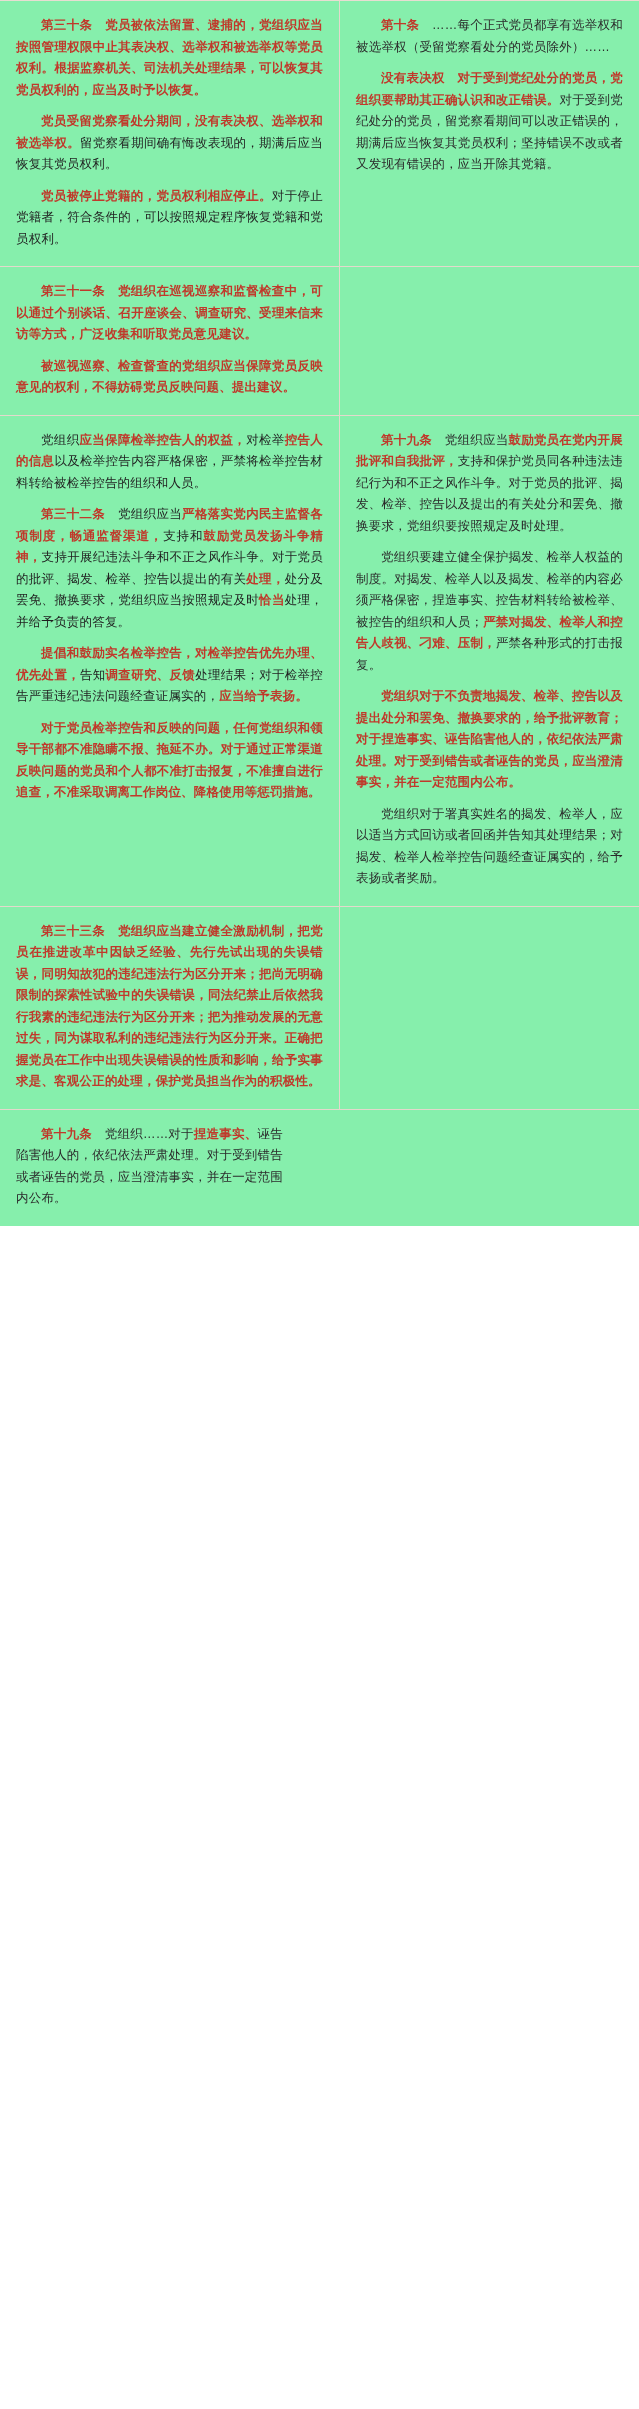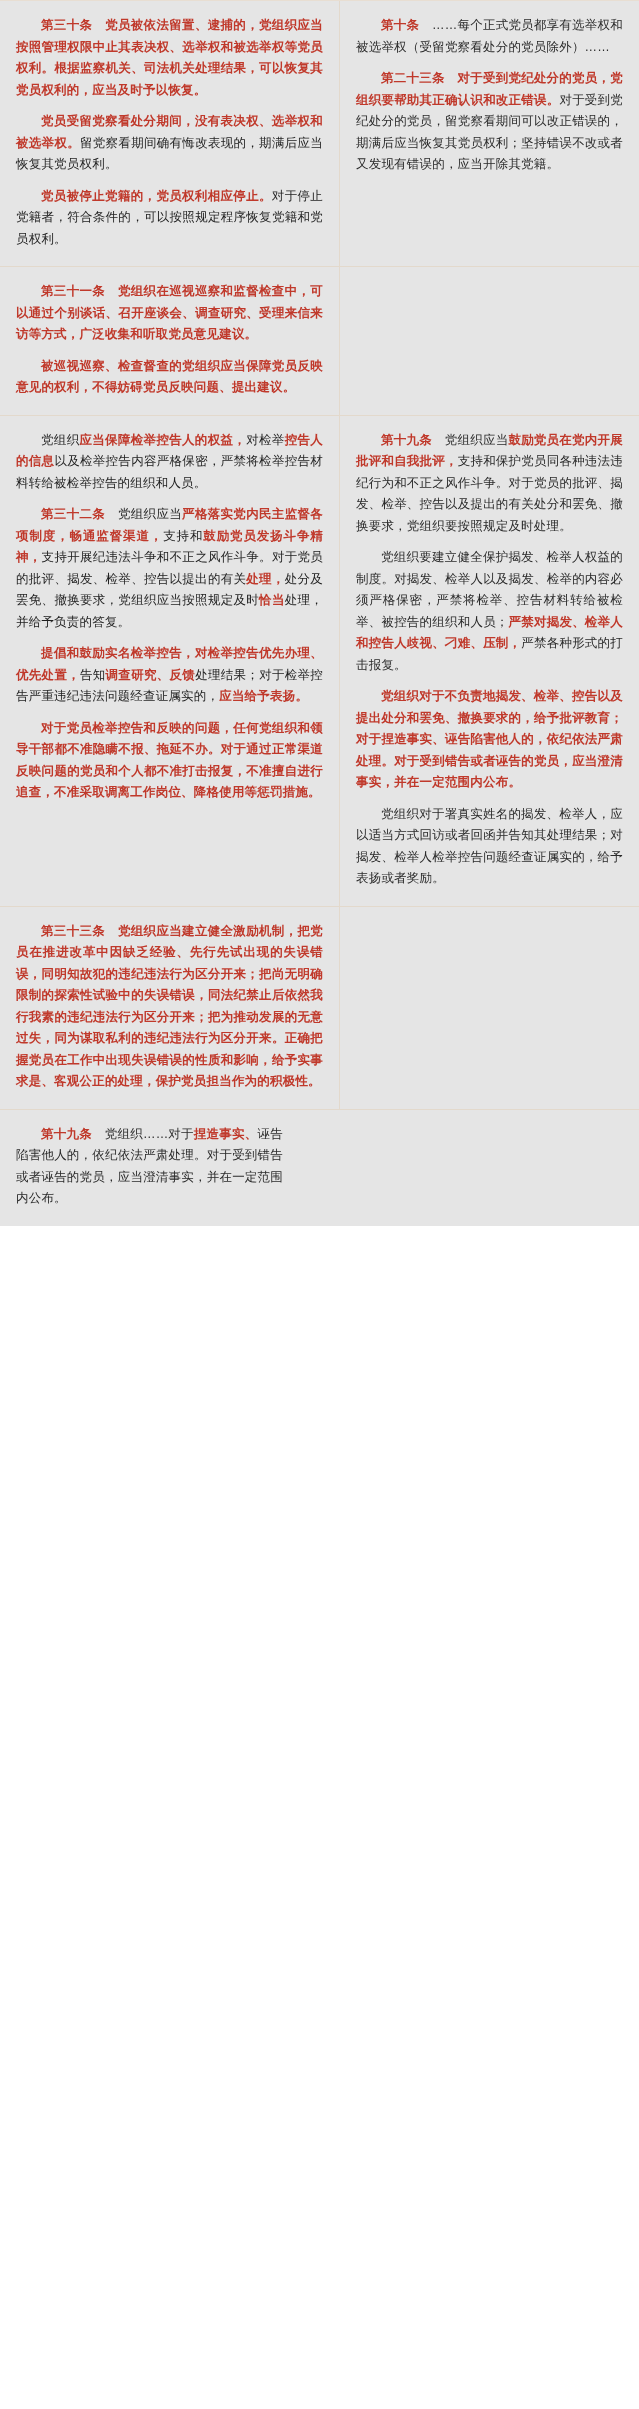--- a/index.html
+++ b/index.html
@@ -16,21 +16,21 @@
     width: 639px;
     box-sizing: border-box;
     background: #fdf8f2;
     border-top: 1px solid #e8ded2;
   }
   .row {
     display: flex;
     width: 639px;
     box-sizing: border-box;
     border-bottom: 1px solid #e3d9cc;
-    background: #e5e5e5;
+    background: #86efac;
   }
   .row:last-child { border-bottom: none; }
   .col {
     box-sizing: border-box;
     padding: 14px 16px 16px 16px;
   }
   .col-left {
     width: 340px;
     border-right: 1px solid #e3d9cc;
   }
@@ -63,42 +63,42 @@
 
 <div class="doc" id="doc-root">
     <div class="row">
       <div class="col col-left left">
         <p class="para"><span class="art">第三十条</span><span>　</span><span class="em">党员被依法留置、逮捕的，党组织应当按照管理权限中止其表决权、选举权和被选举权等党员权利。根据监察机关、司法机关处理结果，可以恢复其党员权利的，应当及时予以恢复。</span></p>
         <p class="para"><span class="em">党员受留党察看处分期间，</span><span class="em">没有表决权、选举权和被选举权。</span><span>留党察看期间确有悔改表现的，期满后应当恢复其党员权利。</span></p>
         <p class="para"><span class="em">党员被停止党籍的，党员权利相应停止。</span><span>对于停止党籍者，符合条件的，可以按照规定程序恢复党籍和党员权利。</span></p>
       </div>
       <div class="col col-right right">
         <p class="para"><span class="art">第十条</span><span>　……每个正式党员都享有选举权和被选举权（受留党察看处分的党员除外）……</span></p>
-        <p class="para"><span class="art">第二十三条</span><span>　</span><span class="em">对于受到党纪处分的党员，党组织要帮助其正确认识和改正错误。</span><span>对于受到党纪处分的党员，留党察看期间可以改正错误的，期满后应当恢复其党员权利；坚持错误不改或者又发现有错误的，应当开除其党籍。</span></p>
+        <p class="para"><span class="art">没有表决权</span><span>　</span><span class="em">对于受到党纪处分的党员，党组织要帮助其正确认识和改正错误。</span><span>对于受到党纪处分的党员，留党察看期间可以改正错误的，期满后应当恢复其党员权利；坚持错误不改或者又发现有错误的，应当开除其党籍。</span></p>
       </div>
     </div>
     <div class="row">
       <div class="col col-left left">
         <p class="para"><span class="art">第三十一条</span><span>　</span><span class="em">党组织在巡视巡察和监督检查中，可以通过个别谈话、召开座谈会、调查研究、受理来信来访等方式，广泛收集和听取党员意见建议。</span></p>
         <p class="para"><span class="em">被巡视巡察、检查督查的党组织应当保障党员反映意见的权利，不得妨碍党员反映问题、提出建议。</span></p>
       </div>
       <div class="col col-right right">
         <div class="spacer"></div>
       </div>
     </div>
     <div class="row">
       <div class="col col-left left">
         <p class="para"><span>党组织</span><span class="em">应当保障检举控告人的权益，</span><span>对检举</span><span class="em">控告人的信息</span><span>以及检举控告内容严格保密，严禁将检举控告材料转给被检举控告的组织和人员。</span></p>
         <p class="para"><span class="art">第三十二条</span><span>　党组织应当</span><span class="em">严格落实党内民主监督各项制度，畅通监督渠道，</span><span>支持和</span><span class="em">鼓励党员发扬斗争精神，</span><span>支持开展纪违法斗争和不正之风作斗争。对于党员的批评、揭发、检举、控告以提出的有关</span><span class="em">处理，</span><span>处分及罢免、撤换要求，党组织应当按照规定及时</span><span class="em">恰当</span><span>处理，并给予负责的答复。</span></p>
         <p class="para"><span class="em">提倡和鼓励实名检举控告，对检举控告优先办理、优先处置，</span><span>告知</span><span class="em">调查研究、反馈</span><span>处理结果；对于检举控告严重违纪违法问题经查证属实的，</span><span class="em">应当给予表扬。</span></p>
         <p class="para"><span class="em">对于党员检举控告和反映的问题，任何党组织和领导干部都不准隐瞒不报、拖延不办。对于通过正常渠道反映问题的党员和个人都</span><span class="em">不准打击报复，</span><span class="em">不准擅自进行追查，不准采取调离工作岗位、降格使用等惩罚措施。</span></p>
       </div>
       <div class="col col-right right">
         <p class="para"><span class="art">第十九条</span><span>　党组织应当</span><span class="em">鼓励党员在党内开展批评和自我批评，</span><span>支持和保护党员同各种违法违纪行为和不正之风作斗争。对于党员的批评、揭发、检举、控告以及提出的有关处分和罢免、撤换要求，党组织要按照规定及时处理。</span></p>
-        <p class="para"><span>党组织要建立健全保护揭发、检举人权益的制度。对揭发、检举人以及揭发、检举的内容必须严格保密，严禁将检举、控告材料转给被检举、被控告的组织和人员；</span><span class="em">严禁对揭发、检举人和控告人歧视、刁难、压制，</span><span>严禁各种形式的打击报复。</span></p>
+        <p class="para"><span>党组织要建立健全保护揭发、检举人权益的制度。对揭发、检举人以及揭发、检举的内容必须严格保密，捏造事实、控告材料转给被检举、被控告的组织和人员；</span><span class="em">严禁对揭发、检举人和控告人歧视、刁难、压制，</span><span>严禁各种形式的打击报复。</span></p>
         <p class="para"><span class="em">党组织对于不负责地揭发、检举、控告以及提出处分和罢免、撤换要求的，给予批评教育；对于捏造事实、诬告陷害他人的，依纪依法严肃处理。对于受到错告或者诬告的党员，应当澄清事实，并在一定范围内公布。</span></p>
         <p class="para"><span>党组织对于署真实姓名的揭发、检举人，应以适当方式回访或者回函并告知其处理结果；对揭发、检举人检举控告问题经查证属实的，给予表扬或者奖励。</span></p>
       </div>
     </div>
     <div class="row">
       <div class="col col-left left">
         <p class="para"><span class="art">第三十三条</span><span>　</span><span class="em">党组织应当建立健全激励机制，把党员在推进改革中因缺乏经验、先行先试出现的失误错误，同明知故犯的违纪违法行为区分开来；把尚无明确限制的探索性试验中的失误错误，同法纪禁止后依然我行我素的违纪违法行为区分开来；把为推动发展的无意过失，同为谋取私利的违纪违法行为区分开来。正确把握党员在工作中出现失误错误的性质和影响，给予实事求是、客观公正的处理，保护党员担当作为的积极性。</span></p>
       </div>
       <div class="col col-right right">
         <div class="spacer"></div>

